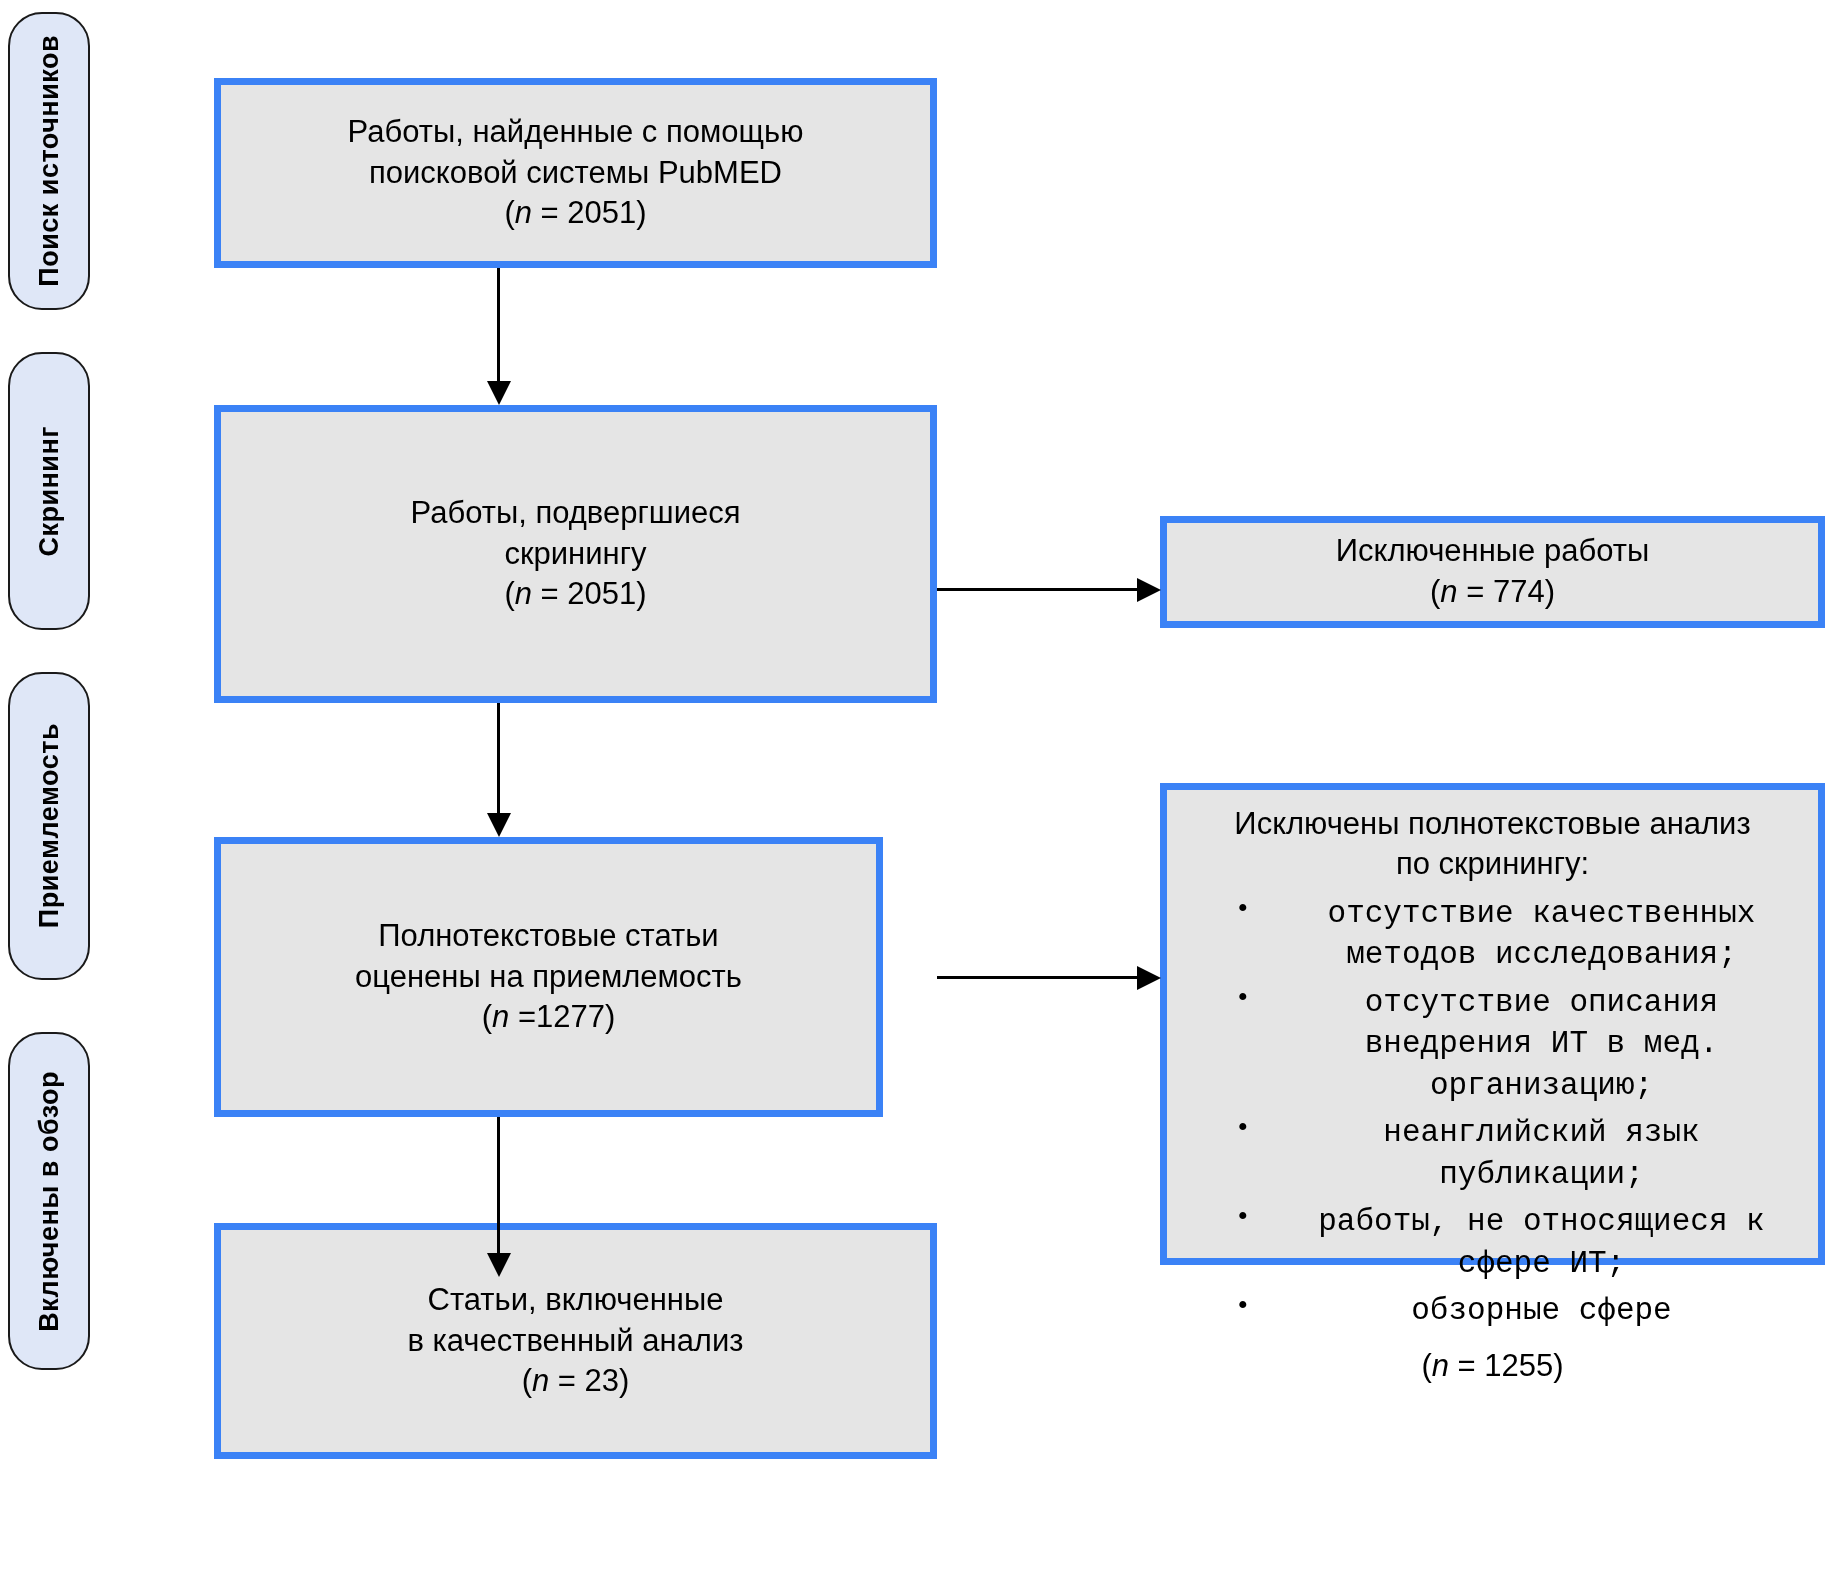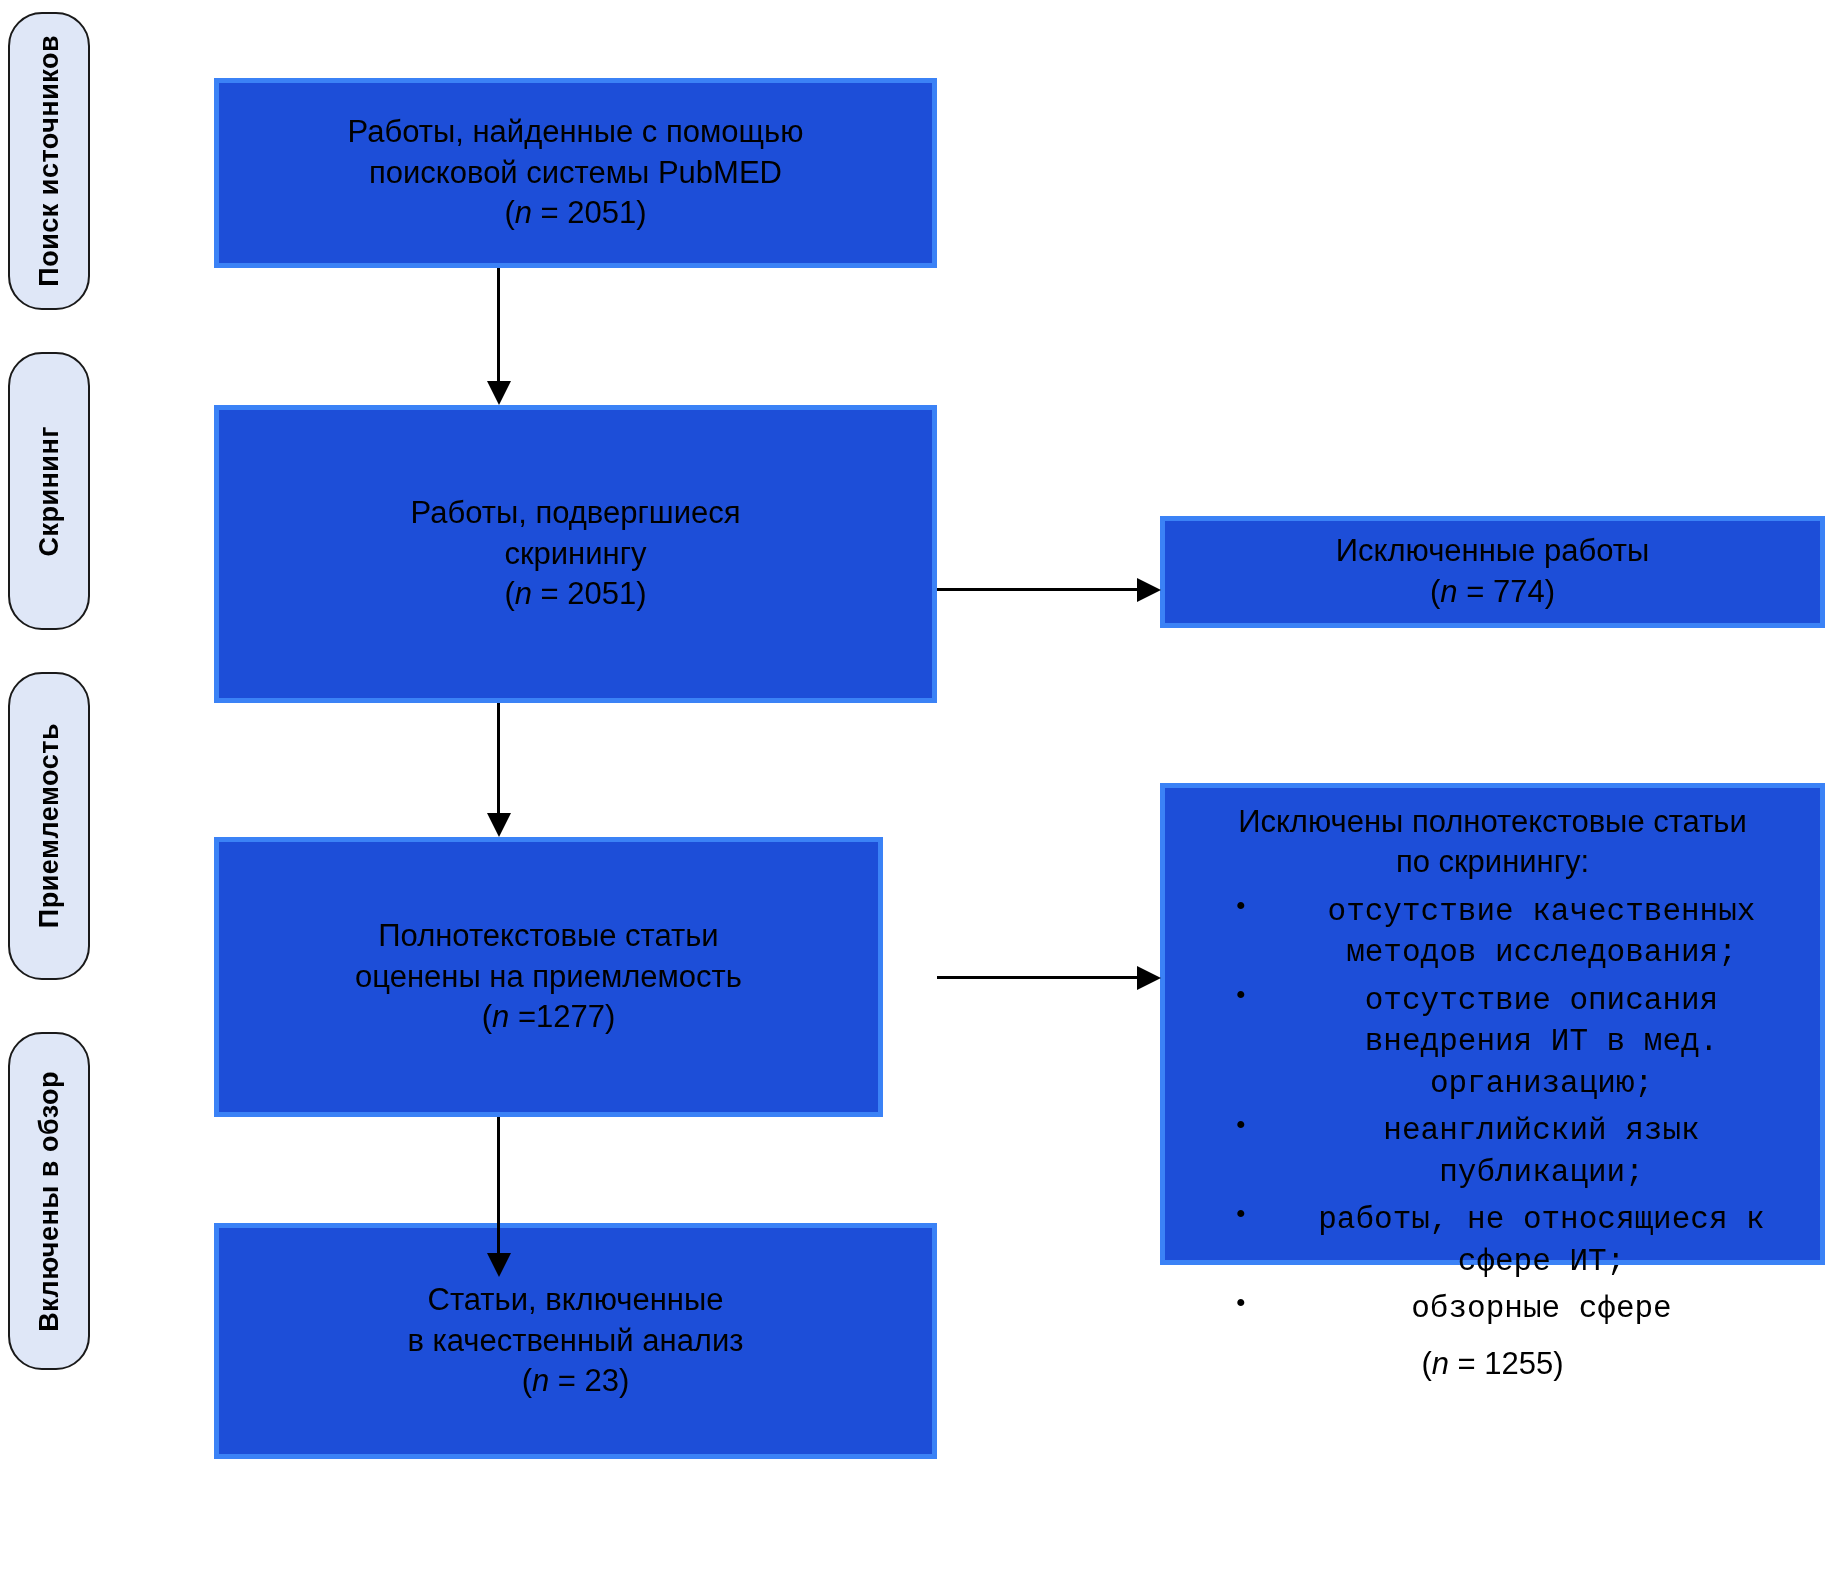--- a/index.html
+++ b/index.html
@@ -43,22 +43,22 @@
 
   #stage-sources   { left: 8px;  top: 12px;   width: 82px; height: 298px; }
   #stage-screening { left: 8px;  top: 352px;  width: 82px; height: 278px; }
   #stage-eligible  { left: 8px;  top: 672px;  width: 82px; height: 308px; }
   #stage-included  { left: 8px;  top: 1032px; width: 82px; height: 338px; }
 
   
   .flow-box {
     position: absolute;
     box-sizing: border-box;
-    background: #1d4ed8;
-    border: 5px solid #3b82f6;
+    background: #e5e5e5;
+    border: 7px solid #3b82f6;
     display: flex;
     align-items: center;
     justify-content: center;
     text-align: center;
   }
   .flow-box .box-text {
     font-size: 31px;
     line-height: 1.32;
     padding: 0 14px;
   }
@@ -207,21 +207,21 @@
   <div class="flow-box" id="box-excluded">
     <div class="box-text">
       <span>Исключенные работы</span>
       <span class="n-line"><span>(</span><span class="ital">n</span><span> = 774)</span></span>
     </div>
   </div>
 
   <div class="flow-box" id="box-reasons">
     <div class="reasons-inner">
       <div class="reasons-head">
-        <span>Исключены полнотекстовые статьи</span><br>
+        <span>Исключены полнотекстовые анализ</span><br>
         <span>по скринингу:</span>
       </div>
       <ul class="reasons-list">
         <li><span>отсутствие качественных методов исследования;</span></li>
         <li><span>отсутствие описания внедрения ИТ в мед. организацию;</span></li>
         <li><span>неанглийский язык публикации;</span></li>
         <li><span>работы, не относящиеся к сфере ИТ;</span></li>
         <li><span>обзорные сфере</span></li>
       </ul>
       <div class="reasons-count"><span>(</span><span class="ital">n</span><span> = 1255)</span></div>

